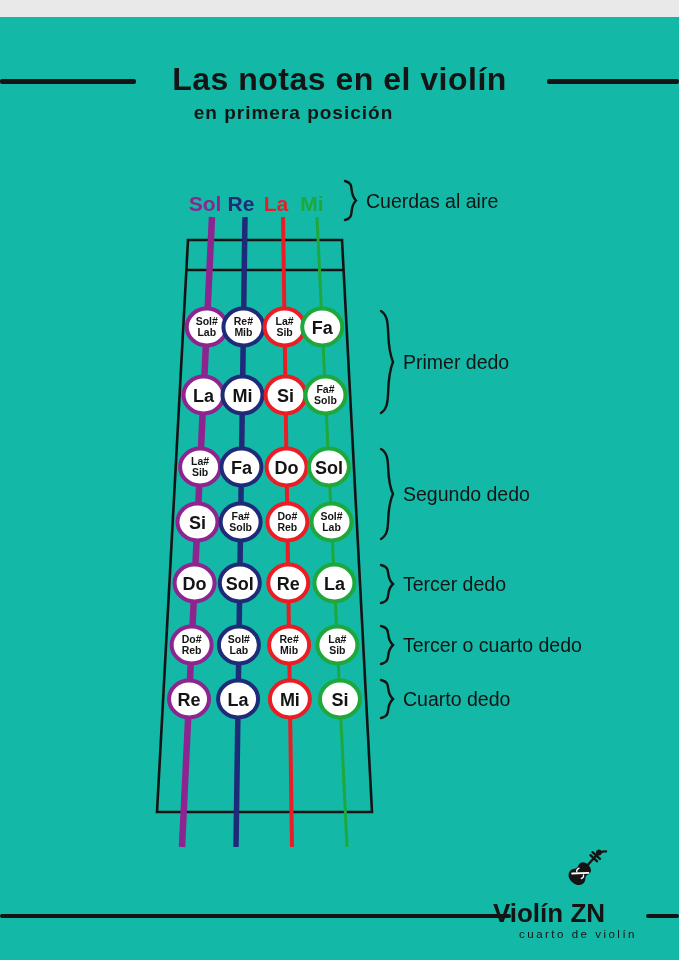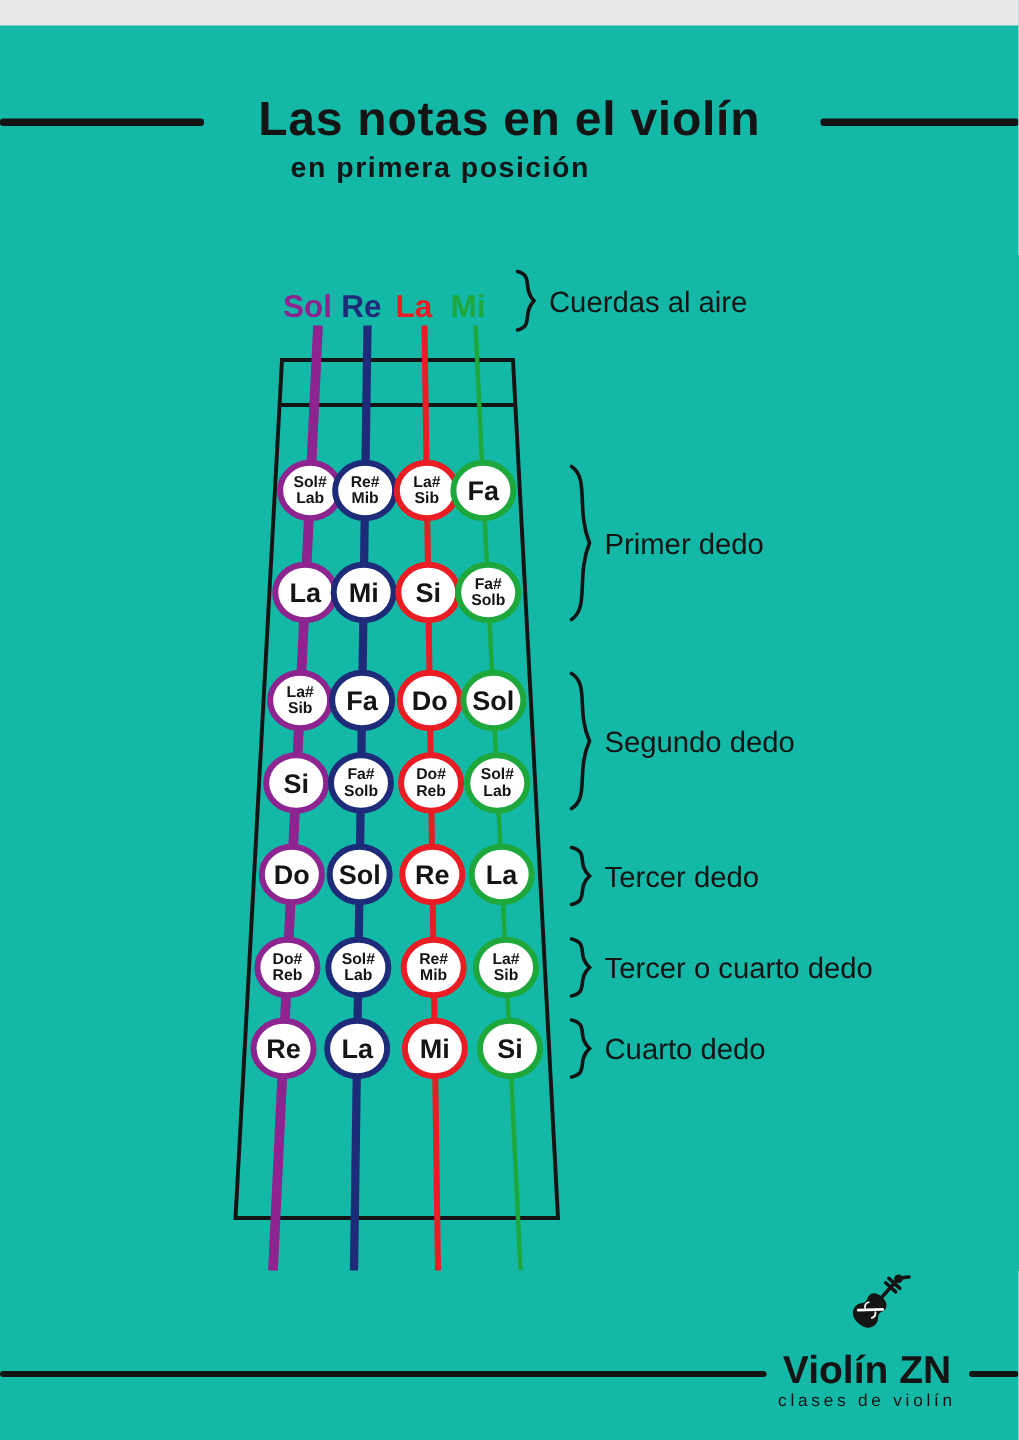--- a/index.html
+++ b/index.html
@@ -16,21 +16,21 @@
     font-size:32px;font-weight:bold;letter-spacing:0.5px;color:#141414;
   }
   .subtitle{
     position:absolute;top:85px;left:0;width:587px;text-align:center;
     font-size:19px;font-weight:bold;letter-spacing:1px;color:#141414;
   }
   #diagram{position:absolute;top:0;left:0;}
   .logo-rule-left{top:897px;left:0;width:511px;height:4px;}
   .logo-rule-right{top:897px;left:646px;width:33px;height:4px;}
   .logo-name{
-    position:absolute;top:881px;left:508px;width:140px;text-align:center;
+    position:absolute;top:881px;left:479px;width:140px;text-align:center;
     font-size:26px;font-weight:bold;color:#141414;
   }
   .logo-tagline{
     position:absolute;top:911px;left:505px;width:146px;text-align:center;
     font-size:11.5px;letter-spacing:2.5px;color:#141414;
   }
   .violin-icon{position:absolute;top:822px;left:556px;width:58px;height:58px;}
 </style>
 </head>
 <body>
@@ -134,15 +134,15 @@
       <line x1="27" y1="17.5" x2="37" y2="17.5" stroke="#141414" stroke-width="2.6" stroke-linecap="round"></line>
       <rect x="30.7" y="10" width="2.6" height="19" fill="#141414"></rect>
       <path d="M32 27 C38.5 27 41 31 39.2 35.2 C38.4 37.1 38.6 38.8 40.4 40.8 C43.6 44.4 42.4 53 32 53 C21.6 53 20.4 44.4 23.6 40.8 C25.4 38.8 25.6 37.1 24.8 35.2 C23 31 25.5 27 32 27 Z" fill="#141414"></path>
       <line x1="25.5" y1="46" x2="38.5" y2="33.5" stroke="#ffffff" stroke-width="2" stroke-linecap="round"></line>
       <path d="M27.3 36.5 c-1.2 2.2 -0.6 3.8 0.9 4.9" stroke="#ffffff" stroke-width="1.3" fill="none" stroke-linecap="round"></path>
       <path d="M36.7 43.5 c1.2 -2.2 0.6 -3.8 -0.9 -4.9" stroke="#ffffff" stroke-width="1.3" fill="none" stroke-linecap="round"></path>
     </g>
   </svg>
 
   <div class="logo-name">Violín ZN</div>
-  <div class="logo-tagline">clases de violín</div>
+  <div class="logo-tagline">cuarto de violín</div>
 
 </div>
 
 </body></html>

